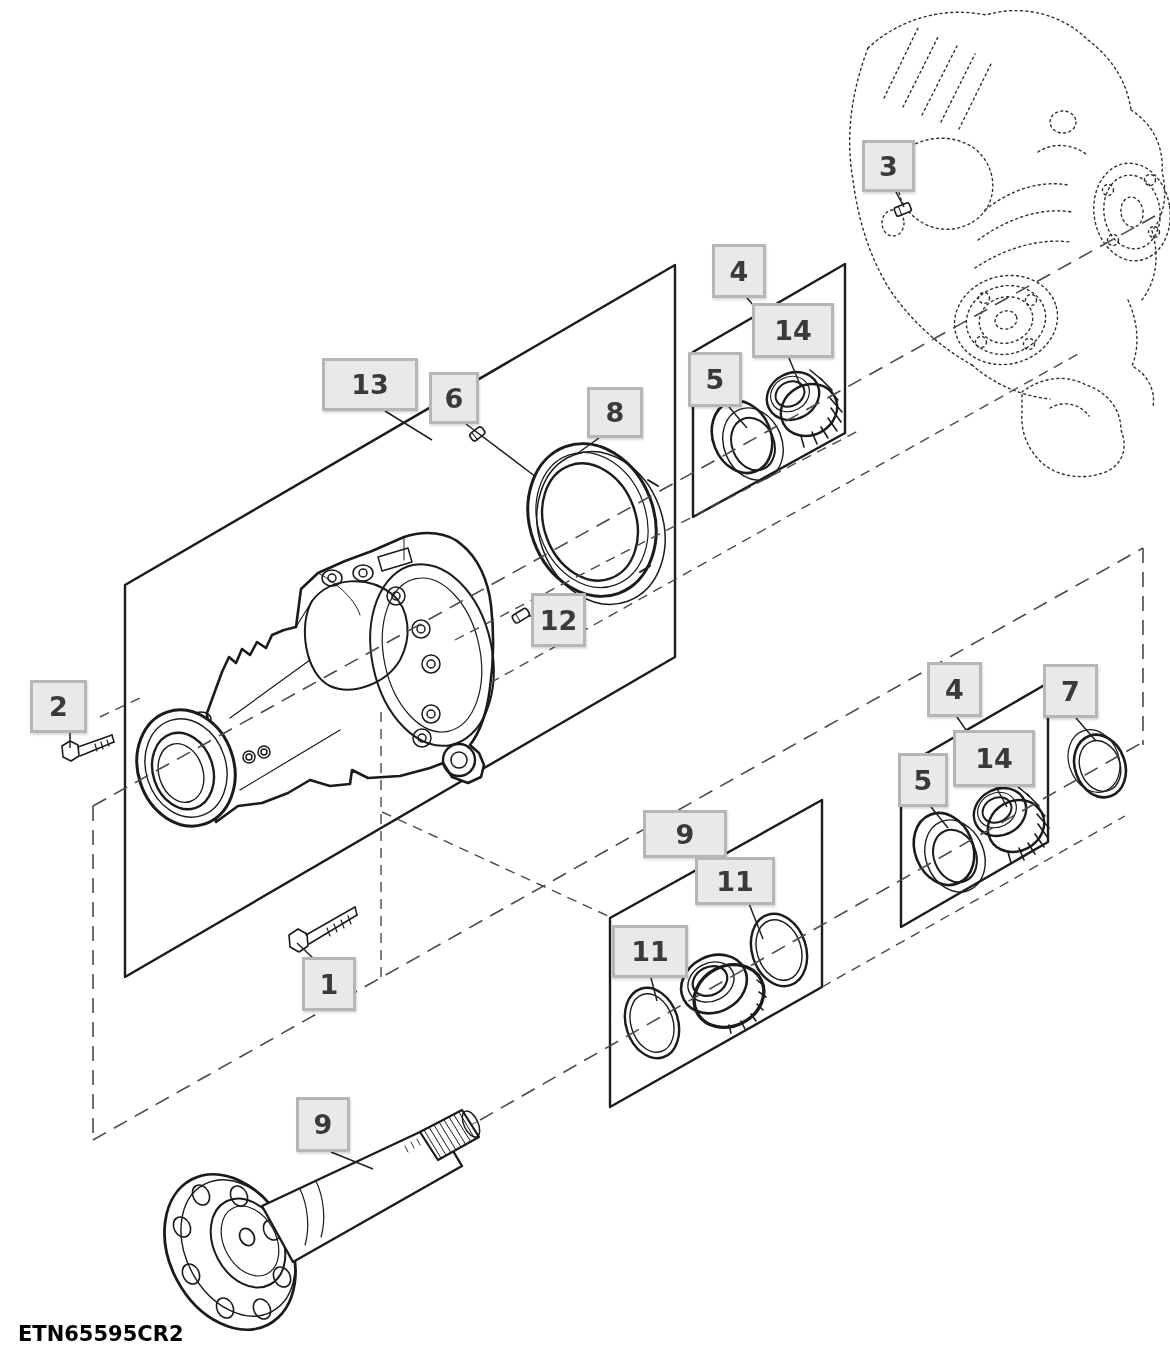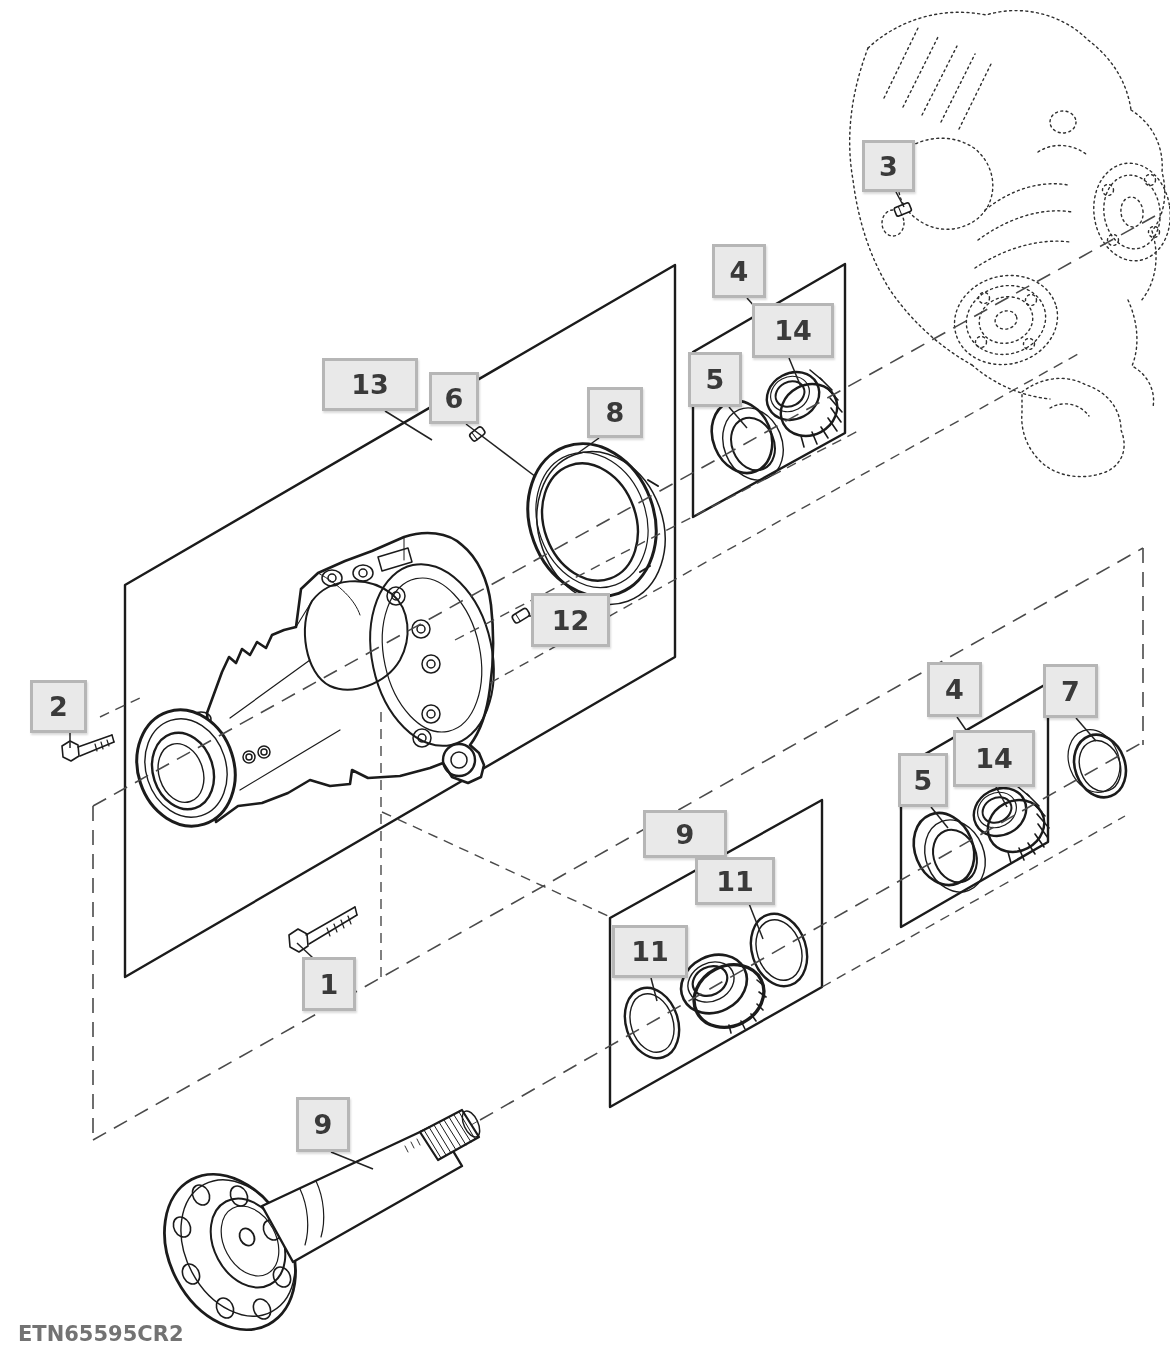--- a/index.html
+++ b/index.html
@@ -17,21 +17,21 @@
   .dot{stroke:#2e2e2e;fill:none;stroke-width:1.4;stroke-dasharray:2 3.4;stroke-linecap:round;}
   .leader{stroke:#222;fill:none;stroke-width:1.5;}
   .thin{stroke:#333;fill:none;stroke-width:0.9;}
   .callout{position:absolute;display:flex;align-items:center;justify-content:center;
            background:var(--c-callout_fill);border:3px solid var(--c-callout_border);
            box-shadow:1px 2px 2px rgba(0,0,0,.15);
            color:var(--c-callout_text);font-weight:bold;font-size:27px;line-height:1;
            box-sizing:border-box;}
   .watermark{position:absolute;left:24px;top:8px;font-size:57px;font-weight:400;
              color:var(--c-watermark);letter-spacing:0px;}
-  .doccode{position:absolute;left:18px;top:1322px;font-size:21px;font-weight:bold;color:#737373;}
+  .doccode{position:absolute;left:18px;top:1322px;font-size:21px;font-weight:bold;color:#000000;}
 </style>
 </head>
 <body>
 
 <div class="canvas">
 
 <svg width="1170" height="1365" viewBox="0 0 1170 1365">
 
   <g>
     <path class="ln" stroke-width="2.4" d="M675,265 L125,585 L125,977 L675,657 Z"></path>
@@ -332,21 +332,21 @@
     <path d="M931,807 L948,828"></path>
     <path d="M996,787 L1007,807"></path>
     <path d="M331,1152 L373,1169"></path>
   </g>
 </svg>
 
 <div class="callout" style="left:30px;top:680px;width:57px;height:53px">2</div>
 <div class="callout" style="left:322px;top:358px;width:96px;height:53px">13</div>
 <div class="callout" style="left:429px;top:372px;width:50px;height:52px">6</div>
 <div class="callout" style="left:587px;top:387px;width:56px;height:51px">8</div>
-<div class="callout" style="left:531px;top:593px;width:79px;height:54px">12</div>
+<div class="callout" style="left:531px;top:593px;width:55px;height:54px">12</div>
 <div class="callout" style="left:712px;top:244px;width:54px;height:54px">4</div>
 <div class="callout" style="left:688px;top:352px;width:54px;height:55px">5</div>
 <div class="callout" style="left:752px;top:303px;width:82px;height:55px">14</div>
 <div class="callout" style="left:862px;top:140px;width:53px;height:52px">3</div>
 <div class="callout" style="left:302px;top:957px;width:54px;height:54px">1</div>
 <div class="callout" style="left:643px;top:810px;width:84px;height:48px">9</div>
 <div class="callout" style="left:695px;top:857px;width:80px;height:48px">11</div>
 <div class="callout" style="left:612px;top:925px;width:76px;height:53px">11</div>
 <div class="callout" style="left:927px;top:662px;width:55px;height:55px">4</div>
 <div class="callout" style="left:1043px;top:664px;width:55px;height:54px">7</div>

